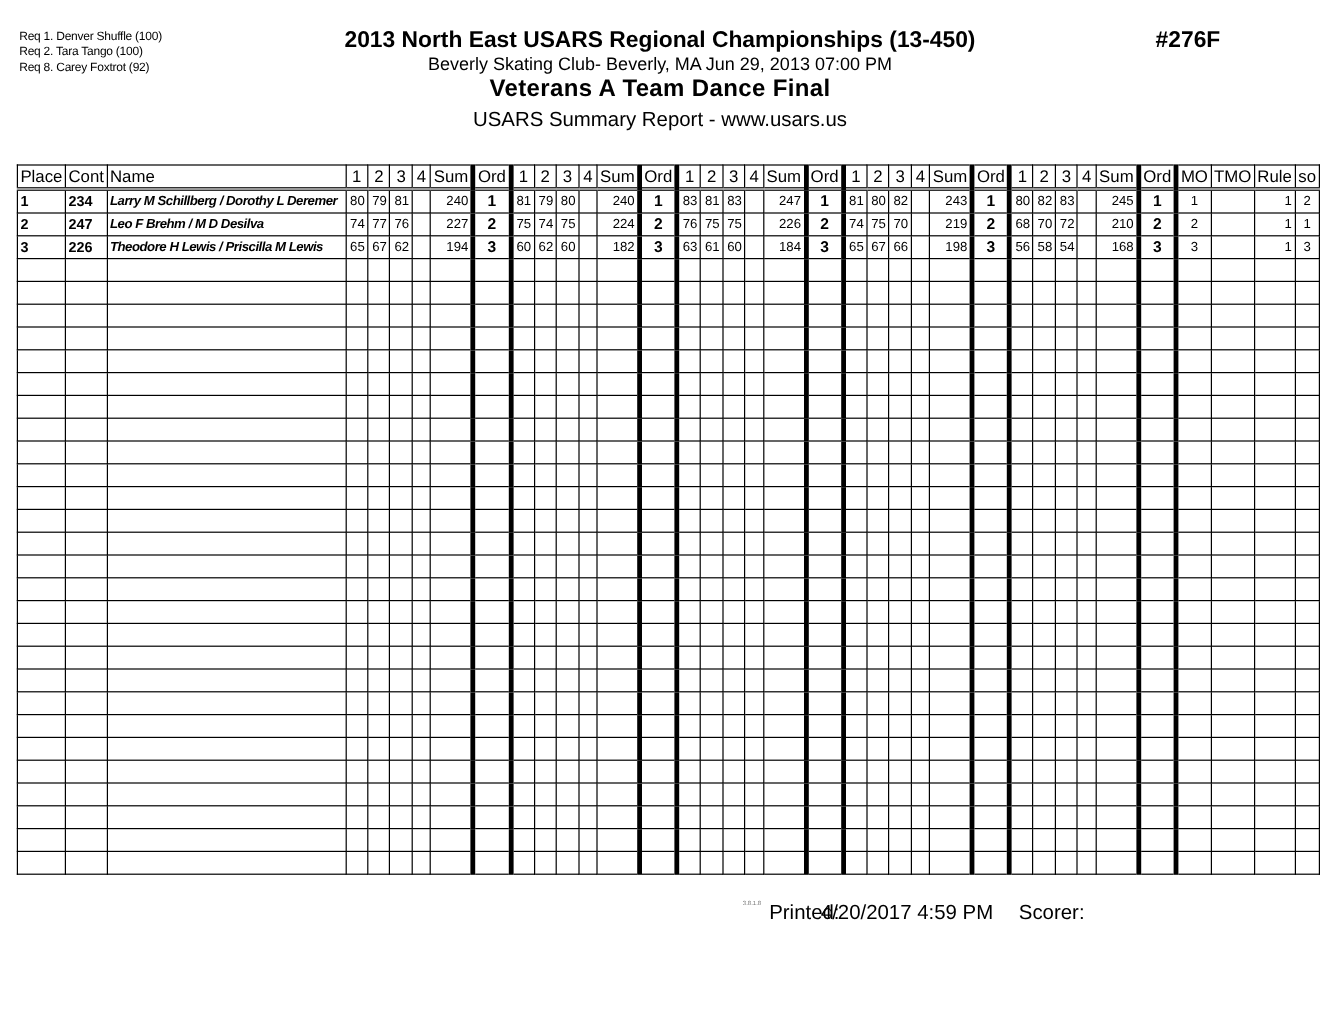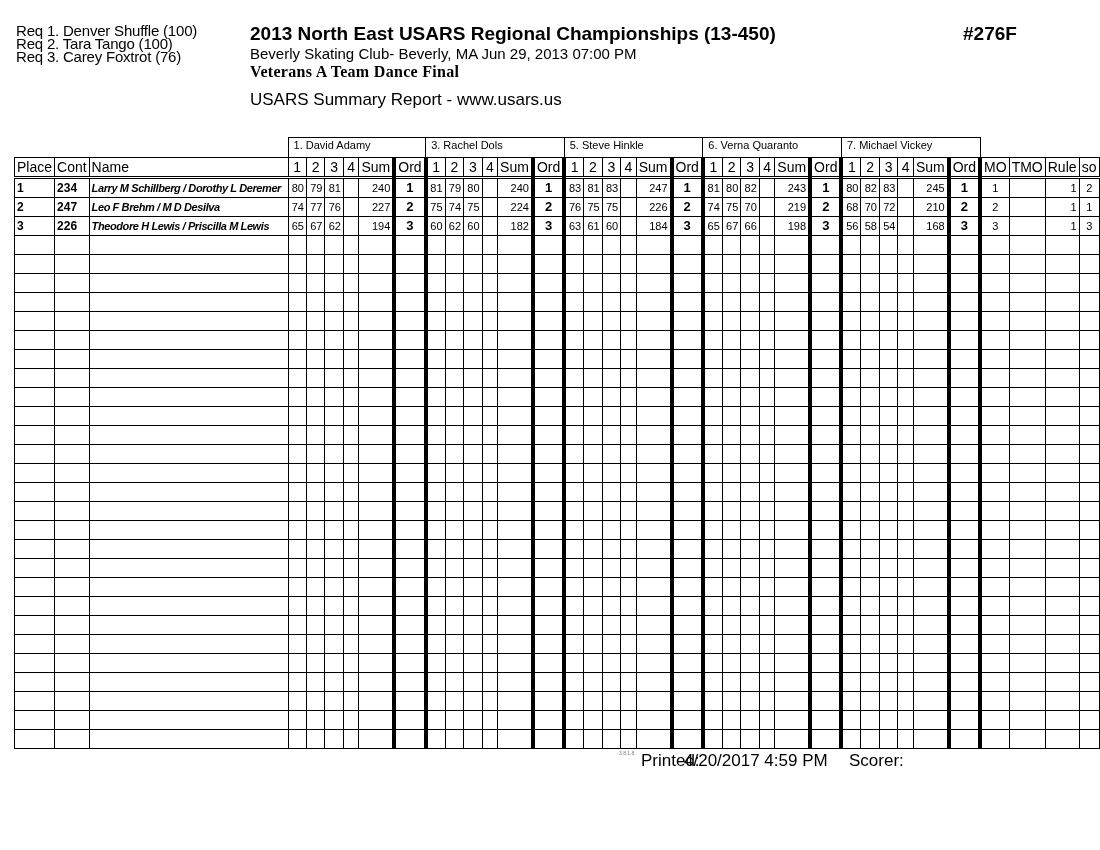--- a/index.html
+++ b/index.html
@@ -1,23 +1,23 @@
 <!DOCTYPE html>
 <html><head>
 <meta charset="utf-8">
 <style>
   html, body { margin: 0; padding: 0; background: #ffffff; }
   body { width: 1100px; height: 850px; position: relative; overflow: hidden;
          font-family: "Liberation Sans", sans-serif; color: #000; }
-  .reqs { position: absolute; left: 16px; top: 24px; font-size: 15px; line-height: 13px; }
+  .reqs { position: absolute; left: 16px; top: 24px; font-size: 10px; line-height: 13px; }
   .reqs div { white-space: nowrap; letter-spacing: -0.2px; }
-  .hdr { position: absolute; left: 250px; width: 600px; text-align: left; white-space: nowrap; }
+  .hdr { position: absolute; left: 250px; width: 600px; text-align: center; white-space: nowrap; }
   .h1 { top: 23px; font-size: 19px; font-weight: bold; }
   .h2 { top: 45px; font-size: 15px; }
-  .h3 { top: 63px; font-size: 16px; font-weight: bold; letter-spacing: 0.3px; font-family: Liberation Serif, serif; }
+  .h3 { top: 63px; font-size: 20px; font-weight: bold; letter-spacing: 0.3px; }
   .h4 { top: 90px; font-size: 17px; }
   .evno { position: absolute; left: 963px; top: 23px; font-size: 19px; font-weight: bold; }
 
   table.grid { position: absolute; left: 14px; top: 137px; border-collapse: collapse; table-layout: fixed; }
   table.grid td { border: 1px solid #000; padding: 0 2px; height: 18px; font-size: 11px;
                   white-space: nowrap; overflow: hidden; line-height: 18px; }
   table.grid tr.jrow td { height: 19px; }
   table.grid tr.jrow td.blank { border: none; }
   table.grid tr.jrow td.judge { border-top: 1px solid #000; border-left: 1px solid #000; border-right: 1px solid #000;
                                 border-bottom: 1px solid #000; font-size: 11px; padding-left: 5px; vertical-align: top; line-height: 14px; }
@@ -32,21 +32,21 @@
   td.cont { font-weight: bold; font-size: 12px !important; padding-right: 3px; }
   .footer { position: absolute; top: 751px; font-size: 17px; white-space: nowrap; }
   .ver { position: absolute; left: 619px; top: 750px; font-size: 5px; color: #777; }
 </style>
 </head>
 <body>
 
 <div class="reqs">
   <div>Req  1.  Denver Shuffle (100)</div>
   <div>Req  2.  Tara Tango (100)</div>
-  <div>Req  3.  Carey Foxtrot (76)</div>
+  <div>Req  8.  Carey Foxtrot (92)</div>
 </div>
 
 <div class="hdr h1">2013 North East USARS Regional Championships (13-450)</div>
 <div class="hdr h2">Beverly Skating Club- Beverly, MA  Jun 29, 2013  07:00 PM</div>
 <div class="hdr h3">Veterans A Team Dance Final</div>
 <div class="hdr h4">USARS Summary Report - www.usars.us</div>
 <div class="evno">#276F</div>
 
 <table class="grid" id="grid">
   <colgroup id="cg">
@@ -82,29 +82,20 @@
       <col style="width: 21px;">
       <col style="width: 21px;">
       <col style="width: 27px;">
       <col style="width: 23px;">
       <col style="width: 20px;">
       <col style="width: 27px;">
       <col style="width: 25px;">
       <col style="width: 21px;">
     </colgroup>
   <tbody id="tb">
-      <tr class="jrow">
-        <td class="blank" colspan="3"></td>
-        <td class="judge" colspan="6">1.  David Adamy</td>
-        <td class="judge" colspan="6">3.  Rachel Dols</td>
-        <td class="judge" colspan="6">5.  Steve Hinkle</td>
-        <td class="judge" colspan="6">6.  Verna Quaranto</td>
-        <td class="judge" colspan="6">7.  Michael Vickey</td>
-        <td class="blank" colspan="4"></td>
-      </tr>
       <tr class="colhdr">
         <td>Place</td>
         <td>Cont</td>
         <td class="hname">Name</td>
         <td class="ctr">1</td>
         <td class="ctr">2</td>
         <td class="ctr">3</td>
         <td class="ctr">4</td>
         <td class="ctr">Sum</td>
         <td class="ctr afterord">Ord</td>

